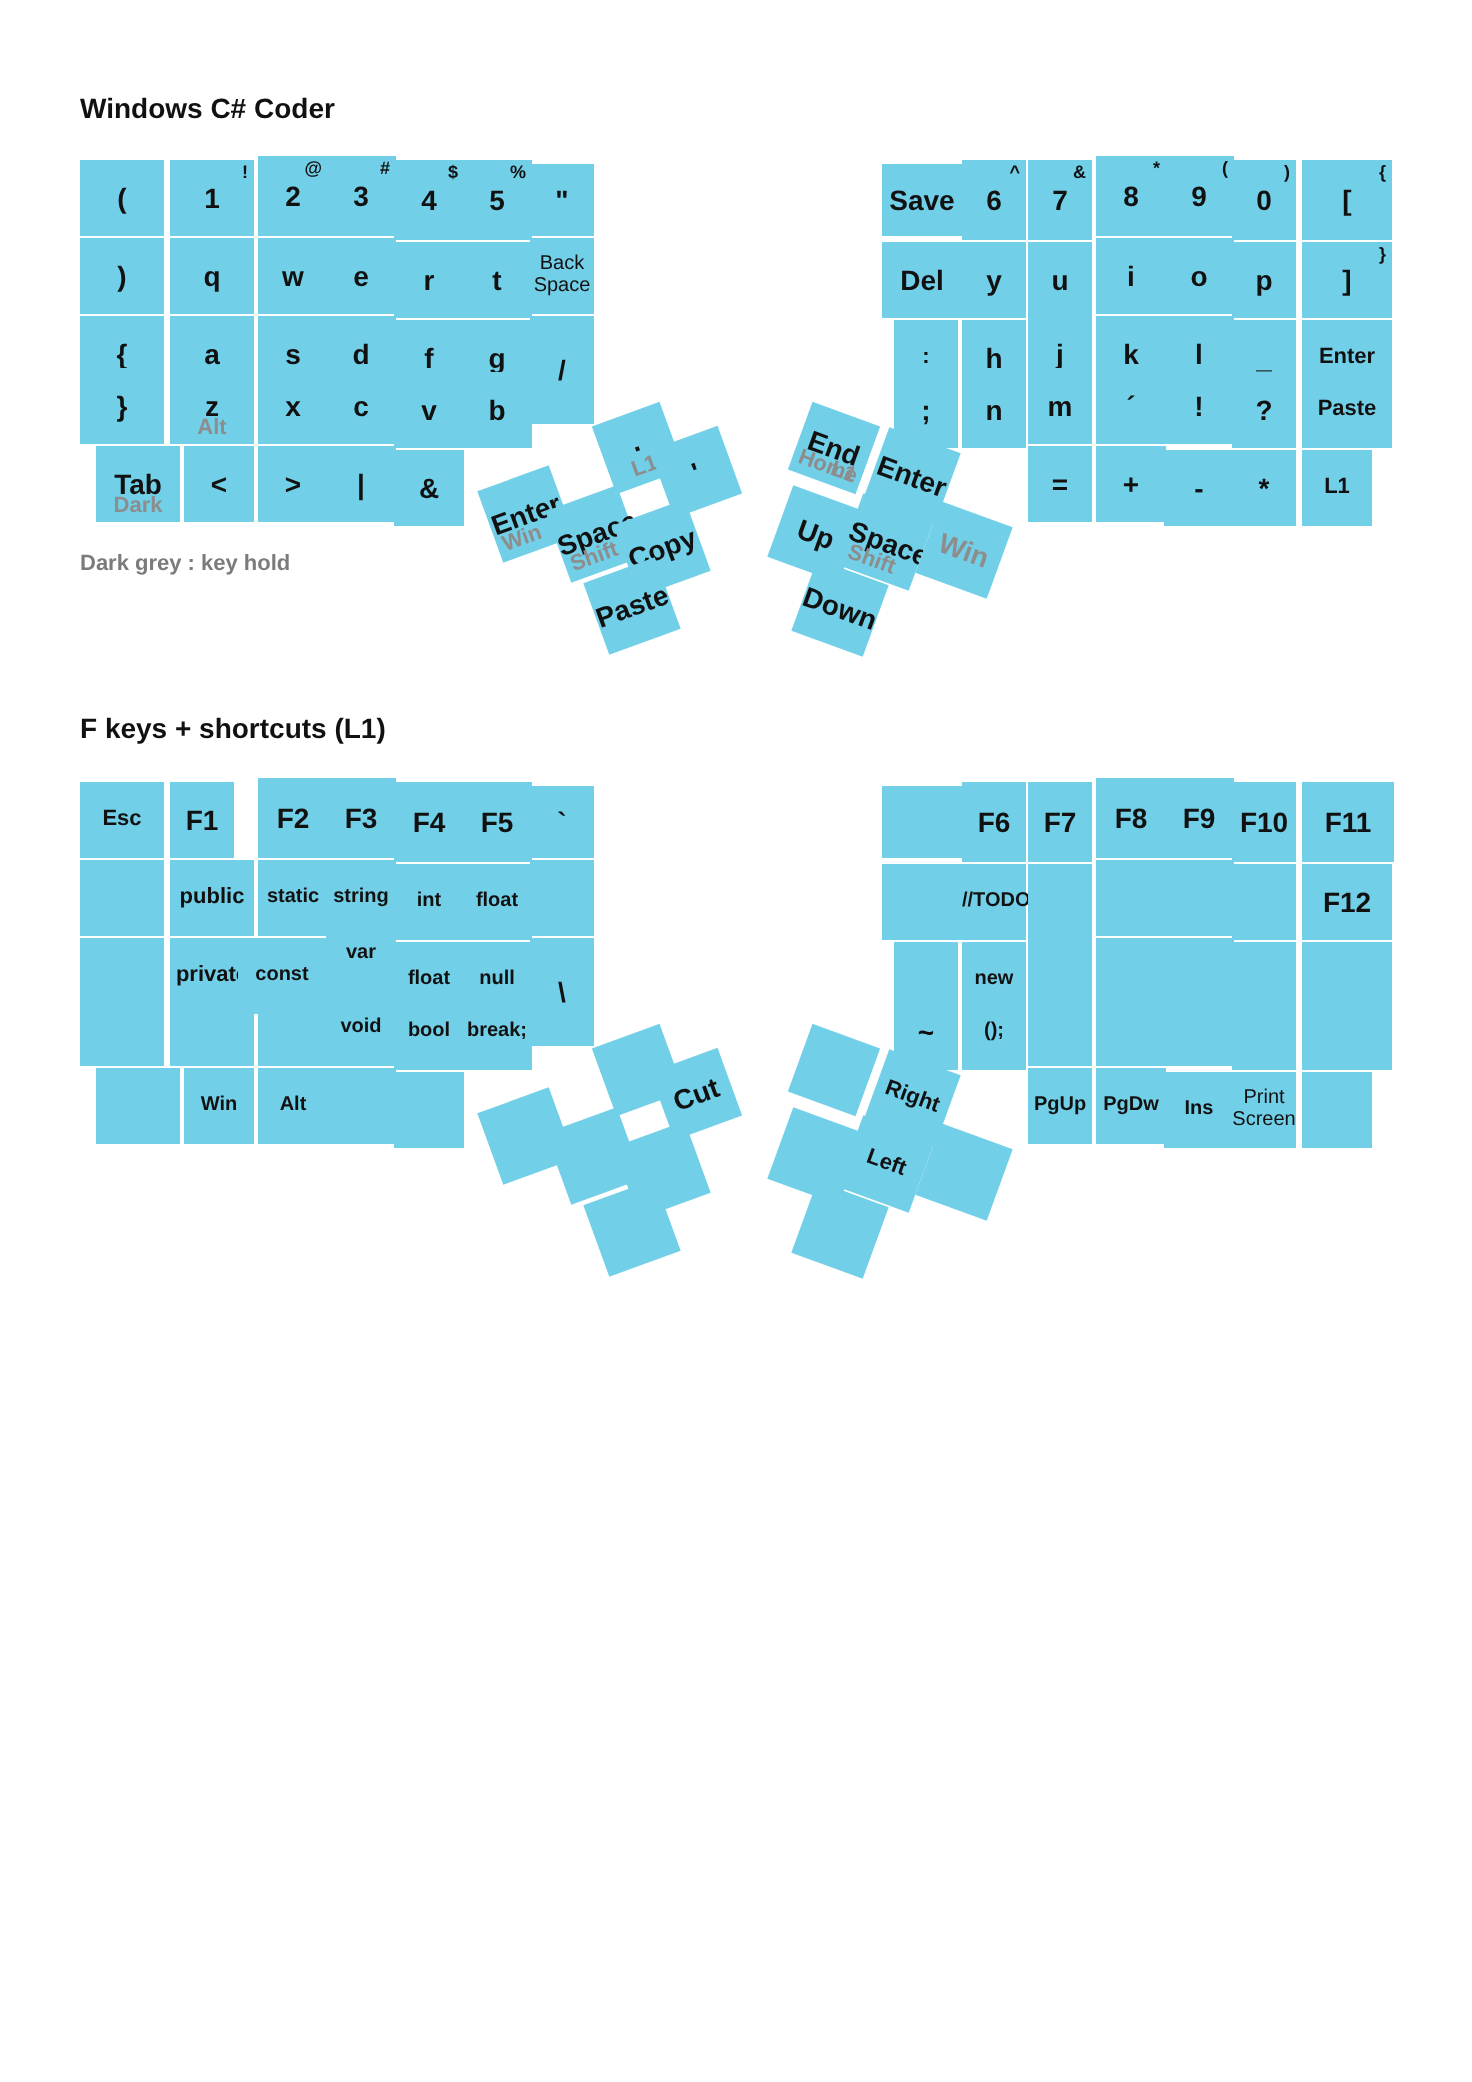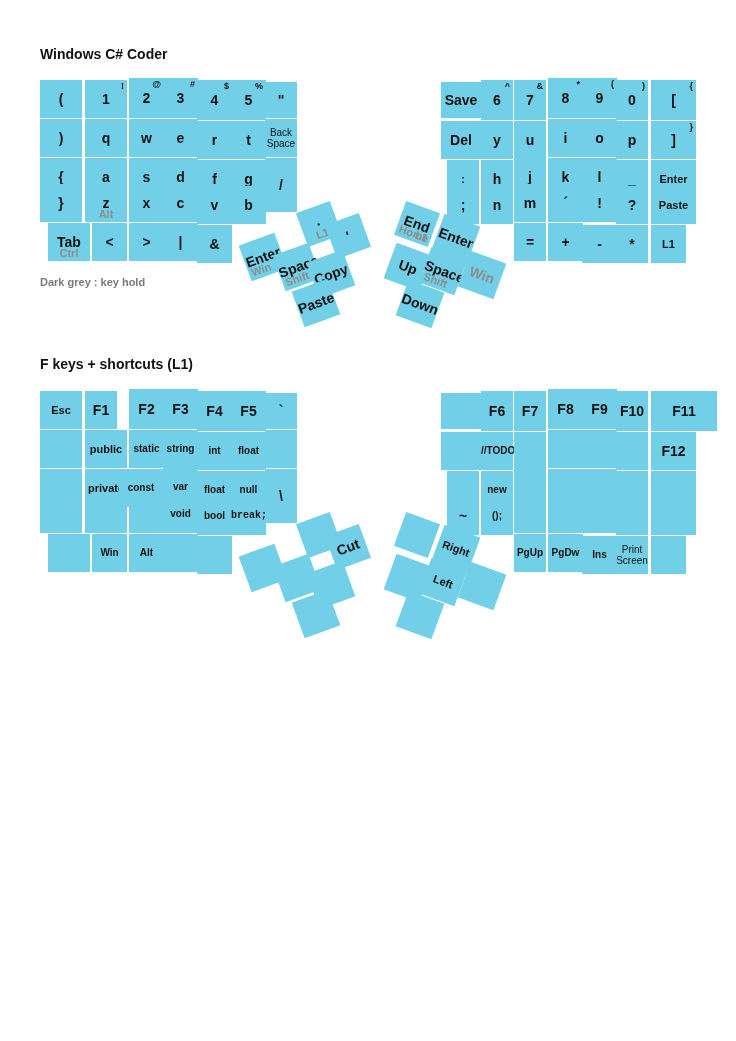--- a/index.html
+++ b/index.html
@@ -176,21 +176,21 @@
       <span class="lbl main">c</span>
     </div>
     <div class="key" style="left: 197px; top: 186px; width: 35px; height: 38px;">
       <span class="lbl main">v</span>
     </div>
     <div class="key" style="left: 231px; top: 186px; width: 35px; height: 38px;">
       <span class="lbl main">b</span>
     </div>
     <div class="key" style="left: 48px; top: 223px; width: 42px; height: 38px;">
       <span class="lbl main">Tab</span>
-      <span class="lbl hold">Ctrl</span>
+      <span class="lbl hold">Dark</span>
     </div>
     <div class="key" style="left: 92px; top: 223px; width: 35px; height: 38px;">
       <span class="lbl main">&lt;</span>
     </div>
     <div class="key" style="left: 129px; top: 223px; width: 35px; height: 38px;">
       <span class="lbl main">&gt;</span>
     </div>
     <div class="key" style="left: 163px; top: 223px; width: 35px; height: 38px;">
       <span class="lbl main">|</span>
     </div>
@@ -383,42 +383,42 @@
       <span class="lbl main xs">float</span>
     </div>
     <div class="key" style="left: 265px; top: 430px; width: 32px; height: 38px;"></div>
     <div class="key" style="left: 40px; top: 469px; width: 42px; height: 38px;"></div>
     <div class="key" style="left: 85px; top: 469px; width: 42px; height: 38px;">
       <span class="lbl main sm">private</span>
     </div>
     <div class="key" style="left: 119px; top: 469px; width: 35px; height: 38px; padding-left: 44px;">
       <span class="lbl main xs">const</span>
     </div>
-    <div class="key" style="left: 163px; top: 468px; width: 35px; height: 38px;">
+    <div class="key" style="left: 163px; top: 458px; width: 35px; height: 38px;">
       <span class="lbl main xs">var</span>
     </div>
     <div class="key" style="left: 197px; top: 471px; width: 35px; height: 38px;">
       <span class="lbl main xs">float</span>
     </div>
     <div class="key" style="left: 231px; top: 471px; width: 35px; height: 38px;">
       <span class="lbl main xs">null</span>
     </div>
     <div class="key" style="left: 265px; top: 469px; width: 32px; height: 54px;">
       <span class="lbl main">\</span>
     </div>
     <div class="key" style="left: 40px; top: 495px; width: 42px; height: 38px;"></div>
     <div class="key" style="left: 85px; top: 495px; width: 42px; height: 38px;"></div>
     <div class="key" style="left: 129px; top: 495px; width: 35px; height: 38px;"></div>
     <div class="key" style="left: 163px; top: 495px; width: 35px; height: 38px;">
       <span class="lbl main xs">void</span>
     </div>
     <div class="key" style="left: 197px; top: 497px; width: 35px; height: 38px;">
       <span class="lbl main xs">bool</span>
     </div>
-    <div class="key" style="left: 231px; top: 497px; width: 35px; height: 38px; font-family: Liberation Mono, monospace;">
+    <div class="key" style="left: 231px; top: 497px; width: 35px; height: 38px;">
       <span class="lbl main xs">break;</span>
     </div>
     <div class="key" style="left: 48px; top: 534px; width: 42px; height: 38px;"></div>
     <div class="key" style="left: 92px; top: 534px; width: 35px; height: 38px;">
       <span class="lbl main xs">Win</span>
     </div>
     <div class="key" style="left: 129px; top: 534px; width: 35px; height: 38px;">
       <span class="lbl main xs">Alt</span>
     </div>
     <div class="key" style="left: 163px; top: 534px; width: 35px; height: 38px;"></div>
@@ -440,21 +440,21 @@
     </div>
     <div class="key" style="left: 548px; top: 389px; width: 35px; height: 40px;">
       <span class="lbl main">F8</span>
     </div>
     <div class="key" style="left: 582px; top: 389px; width: 35px; height: 40px;">
       <span class="lbl main">F9</span>
     </div>
     <div class="key" style="left: 616px; top: 391px; width: 32px; height: 40px;">
       <span class="lbl main">F10</span>
     </div>
-    <div class="key" style="left: 651px; top: 391px; width: 66px; height: 40px;">
+    <div class="key" style="left: 651px; top: 391px; width: 46px; height: 40px;">
       <span class="lbl main">F11</span>
     </div>
     <div class="key" style="left: 441px; top: 432px; width: 40px; height: 38px;"></div>
     <div class="key" style="left: 481px; top: 432px; width: 32px; height: 38px;">
       <span class="lbl main xs">//TODO</span>
     </div>
     <div class="key" style="left: 514px; top: 432px; width: 32px; height: 38px;"></div>
     <div class="key" style="left: 548px; top: 430px; width: 35px; height: 38px;"></div>
     <div class="key" style="left: 582px; top: 430px; width: 35px; height: 38px;"></div>
     <div class="key" style="left: 616px; top: 432px; width: 32px; height: 38px;"></div>

